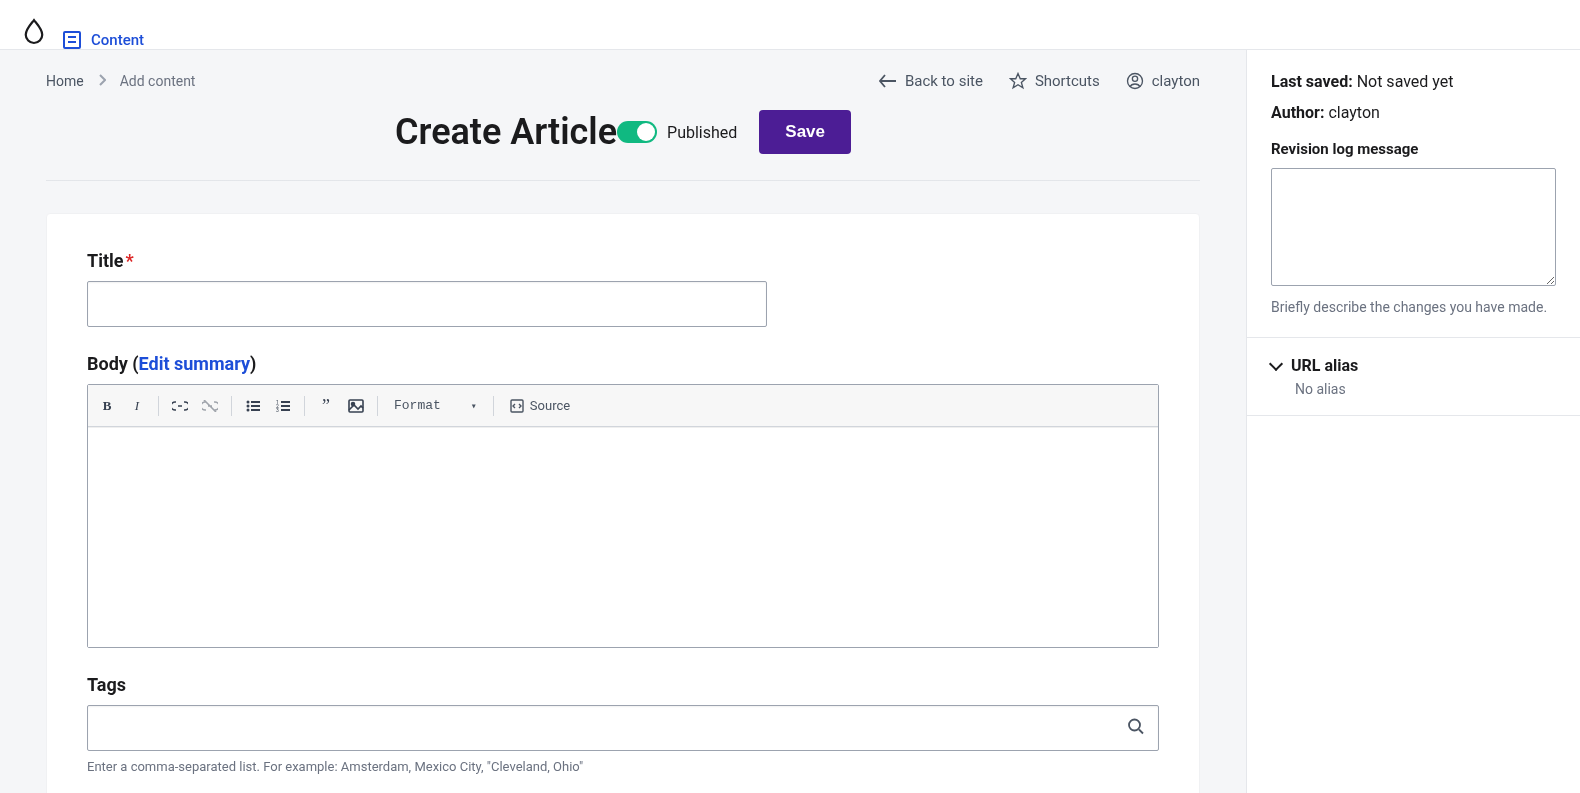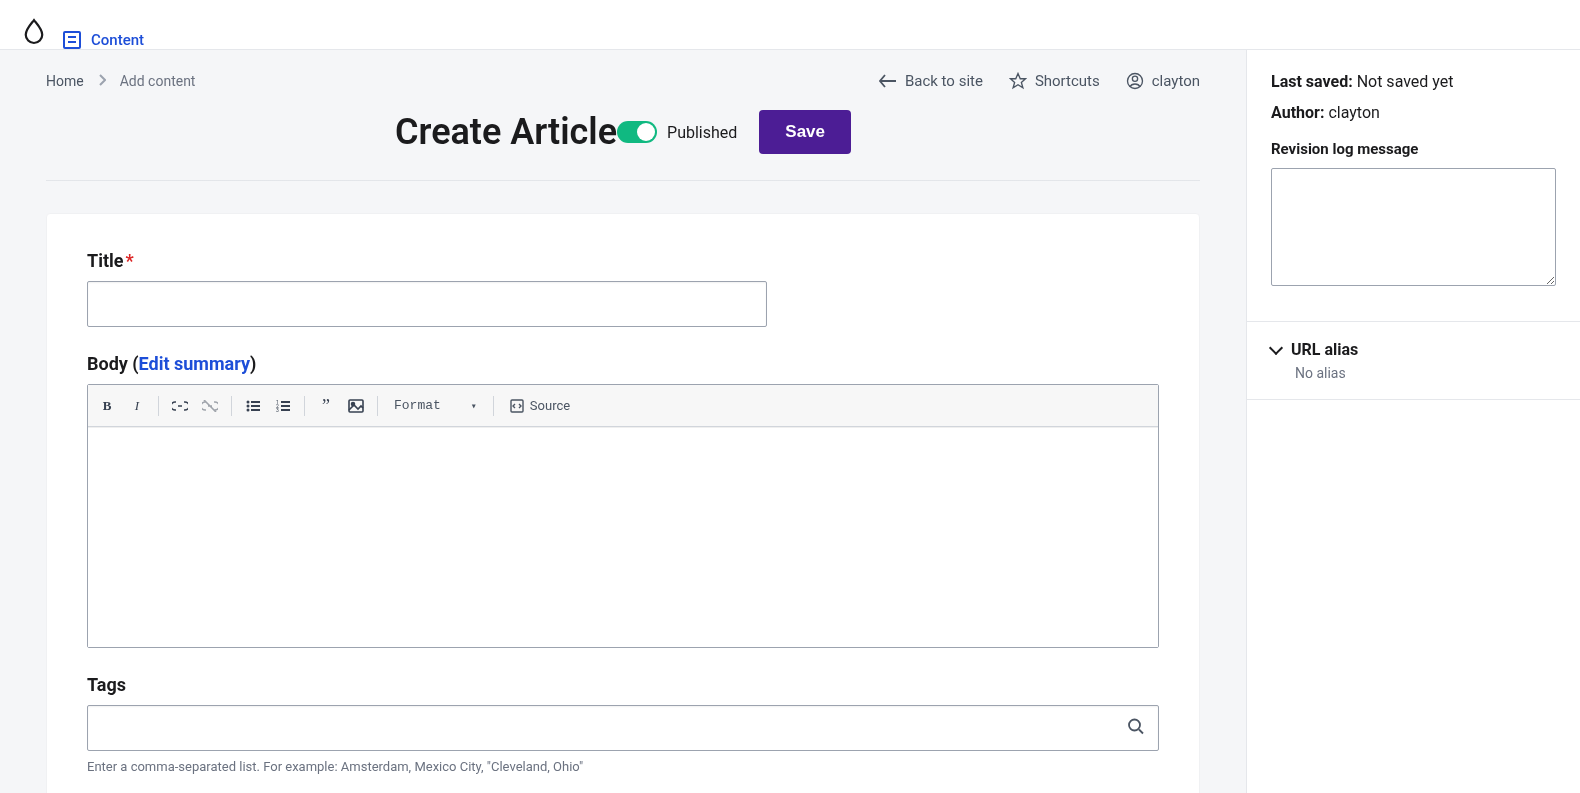--- a/index.html
+++ b/index.html
@@ -479,20 +479,21 @@
       <div class="side-kv">
         <strong>Last saved:</strong>
         <span>Not saved yet</span>
       </div>
       <div class="side-kv">
         <strong>Author:</strong>
         <span>clayton</span>
       </div>
       <label class="side-label" style="margin-top:18px;">Revision log message</label>
       <textarea class="side-textarea" style=""></textarea>
+      <div class="side-help">Briefly describe the changes you have made.</div>
     </div>
 
     <div class="accordion">
       <div class="accordion-head">
         <span class="chev-down"></span>
         <span>URL alias</span>
       </div>
       <div class="accordion-sub">No alias</div>
     </div>
 

